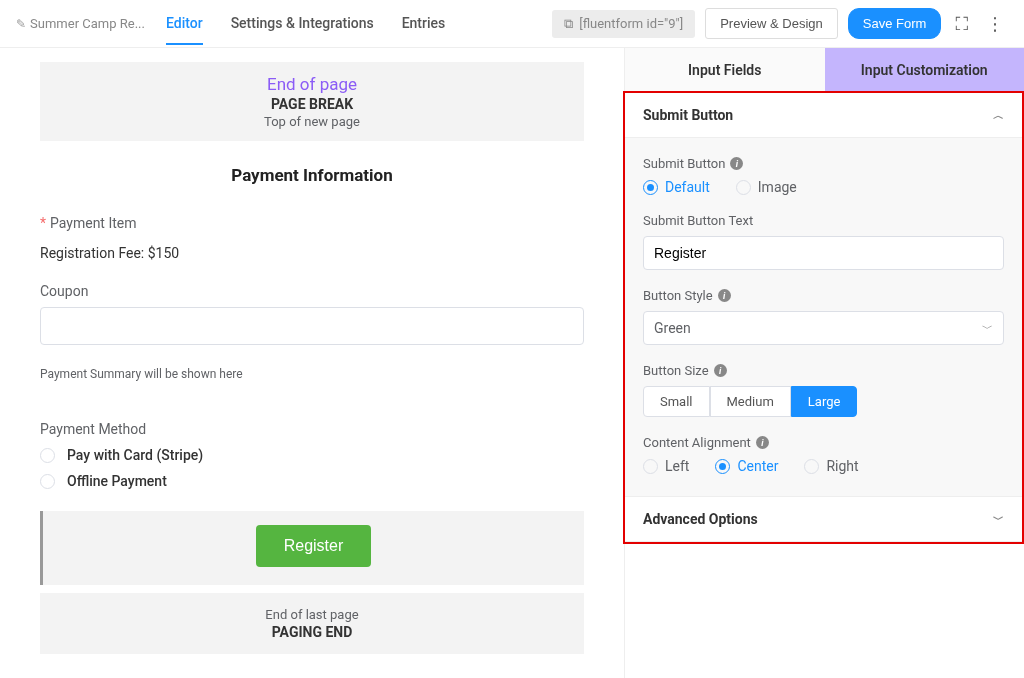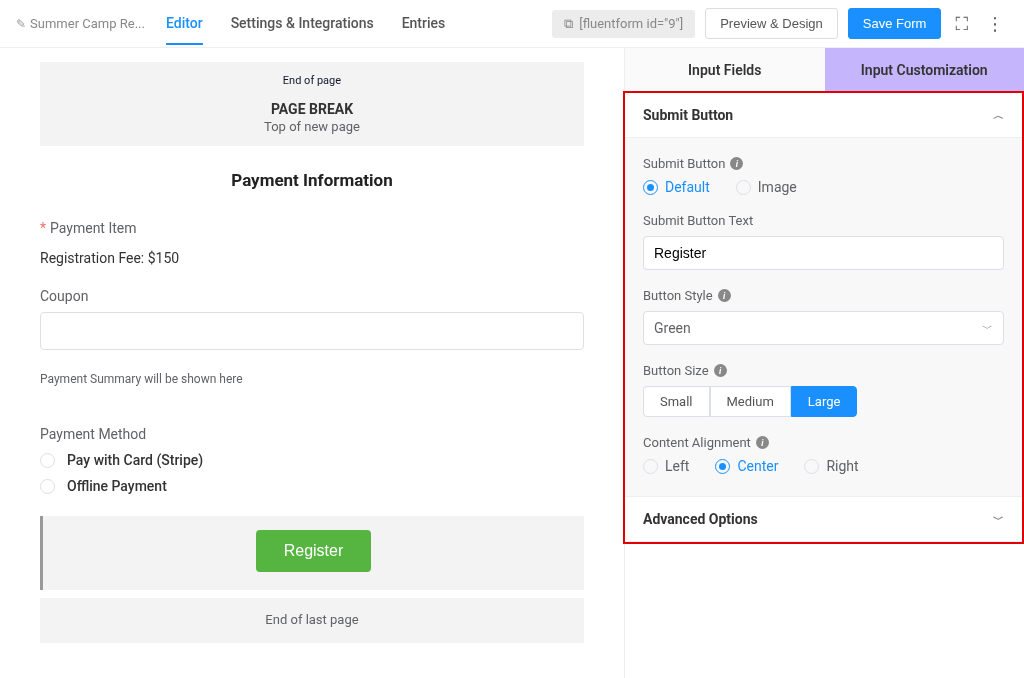--- a/index.html
+++ b/index.html
@@ -5,26 +5,26 @@
 * { box-sizing: border-box; margin: 0; padding: 0; }
 body { font-family: -apple-system, BlinkMacSystemFont, "Segoe UI", Roboto, sans-serif; font-size: 14px; color: #333; background: #fff; width: 1024px; height: 678px; overflow: hidden; }
 .topbar { display: flex; align-items: center; padding: 8px 16px; border-bottom: 1px solid #eee; height: 48px; }
 .breadcrumb-left { display: flex; align-items: center; gap: 4px; color: #888; font-size: 13px; width: 130px; overflow: hidden; white-space: nowrap; }
 .tabs { display: flex; gap: 28px; margin-left: 20px; }
 .tab { color: #555; font-weight: 500; font-size: 14px; padding: 12px 0; cursor: pointer; }
 .tab.active { color: #1a90ff; border-bottom: 2px solid #1a90ff; }
 .topbar-right { margin-left: auto; display: flex; align-items: center; gap: 10px; }
 .shortcode-box { background: #ececec; color: #888; padding: 6px 12px; border-radius: 3px; font-size: 13px; display: flex; align-items: center; gap: 6px; }
 .btn { padding: 7px 14px; border-radius: 3px; font-size: 13px; cursor: pointer; border: 1px solid #ddd; background: #fff; color: #555; }
-.btn.primary { background: #1a90ff; color: #fff; border-color: #1a90ff; font-weight: 500; }
+.btn.primary { background: #1a90ff; color: #fff; border-color: #1a90ff; font-weight: 500; border-radius: 11px; }
 .icon-btn { color: #555; cursor: pointer; font-size: 18px; padding: 4px; }
 .main { display: flex; height: calc(100% - 48px); }
 .canvas { flex: 1; padding: 14px 40px 0 40px; overflow-y: auto; }
 .page-break-box { background: #f3f3f3; text-align: center; padding: 12px 0; margin-bottom: 24px; }
-.page-break-box .top { color: #0f172a; font-size: 11px; margin-bottom: 14px; }
+.page-break-box .top { color: #8b5cf6; font-size: 17px; margin-bottom: 2px; }
 .page-break-box .mid { font-weight: 700; color: #333; font-size: 14px; margin-bottom: 2px; }
 .page-break-box .bot { color: #606266; font-size: 13px; }
 .section-title { font-weight: 700; font-size: 17px; text-align: center; margin: 20px 0 30px 0; color: #222; }
 .form-field { margin-bottom: 22px; }
 .field-label { color: #606266; font-size: 14px; margin-bottom: 8px; display: flex; align-items: center; gap: 4px; }
 .req { color: #f56c6c; }
 .field-value { color: #333; font-size: 14px; }
 .text-input { width: 100%; border: 1px solid #dcdfe6; border-radius: 4px; padding: 10px; font-size: 14px; }
 .summary-text { color: #606266; font-size: 12px; margin: 20px 0 40px 0; }
 .radio-item { display: flex; align-items: center; gap: 12px; margin-top: 10px; }
@@ -116,20 +116,21 @@
       <div class="radio-item">
         <span class="radio-circle"></span>
         <span class="radio-label">Offline Payment</span>
       </div>
     </div>
     <div class="submit-section">
       <button class="submit-btn">Register</button>
     </div>
     <div class="paging-end">
       <div class="top">End of last page</div>
+      <div class="mid">PAGING END</div>
     </div>
   </div>
 
   <div class="sidebar">
     <div class="side-tabs">
       <div class="side-tab">Input Fields</div>
       <div class="side-tab active">Input Customization</div>
     </div>
     <div class="highlight-wrap">
       <div class="accordion-header">

